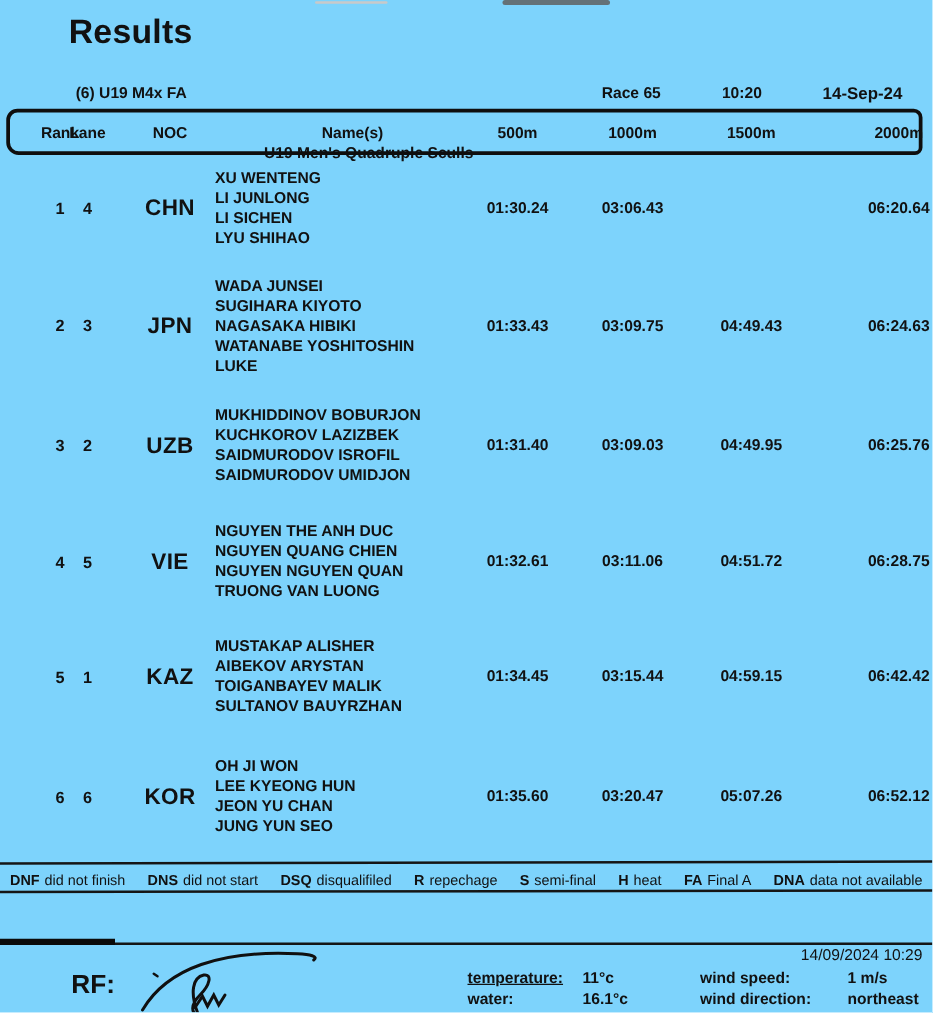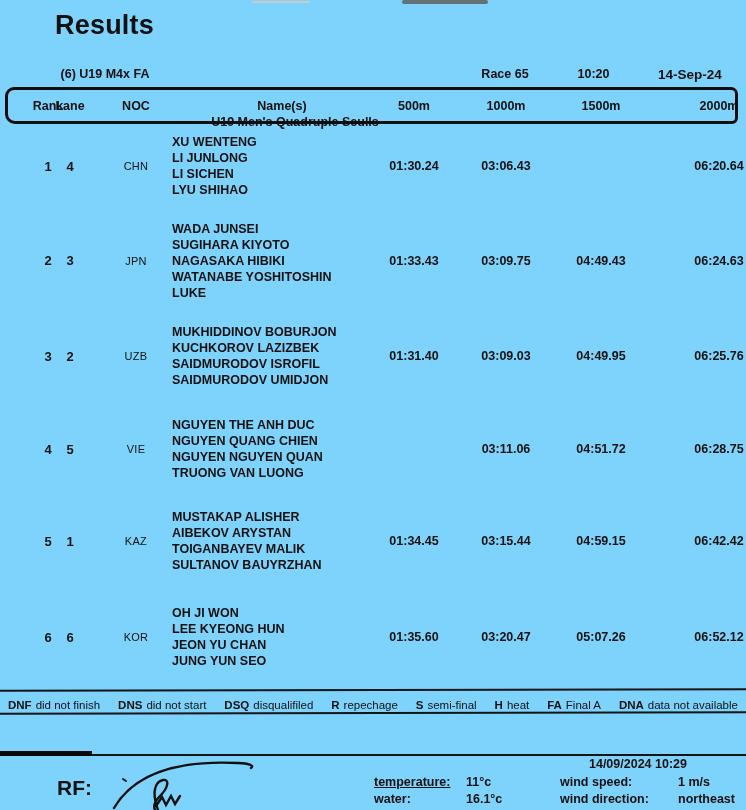--- a/index.html
+++ b/index.html
@@ -47,42 +47,42 @@
   .c-t500  { left:370px; width:88px; }
   .c-t1000 { left:462px; width:88px; }
   .c-t1500 { left:557px; width:88px; }
   .c-t2000 { left:675px; width:88px;text-align:center; }
 
   .header-cells .cell { top:90px; height:31px; font-weight:700; font-size:12.5px; }
 
   .row { position:absolute; left:0; width:746px; }
   .row .cell { top:0; height:100%; }
   .row .c-rank, .row .c-lane { font-size:13px; font-weight:700; }
-  .row .c-noc  { font-size:11px; font-weight:400; letter-spacing:.3px; }
+  .row .c-noc  { font-size:18px; font-weight:700; letter-spacing:.3px; }
   .row .c-t500, .row .c-t1000, .row .c-t1500 { font-size:12.5px; font-weight:600; }
   .row .c-t2000 { font-size:12.5px; font-weight:800; }
   .name-line { font-size:12.5px; line-height:16px; font-weight:600; white-space:nowrap; }
 
   .hline { position:absolute; left:0; width:746px; background:#151515; }
   .line-table-bottom { top:689px; height:2px; transform:rotate(-0.12deg); }
   .line-legend-top   { top:712px; height:2px; transform:rotate(-0.1deg); }
   .line-legend-bottom{ top:754px; height:2px; }
   .bar-bottom-left   { position:absolute; left:0; top:751px; width:92px; height:5px; background:#0a0a0a; }
 
   
   .legend {
     position:absolute; left:8px; top:693px; width:730px; height:24px;
     display:flex; align-items:center; justify-content:space-between;
     font-size:11.5px; white-space:nowrap;
   }
   .legend .code { font-weight:800; margin-right:4px; }
   .legend .lbl  { font-weight:400; }
 
   
-  .timestamp { position:absolute; top:757px; right:8px; width:200px; text-align:center; font-weight:700; font-size:12.5px; }
+  .timestamp { position:absolute; top:757px; right:8px; width:200px; text-align:right; font-weight:400; font-size:12.5px; }
   .rf { position:absolute; left:57px; top:776px; font-size:21px; font-weight:800; }
   .sig { position:absolute; left:100px; top:756px; }
   .cond-label, .cond-value { position:absolute; font-size:12.5px; font-weight:600; white-space:nowrap; }
   .t-label { left:374px; top:775px;text-decoration:underline; }
   .t-value { left:466px; top:775px; }
   .w-label { left:374px; top:792px; }
   .w-value { left:466px; top:792px; }
   .ws-label { left:560px; top:775px; }
   .ws-value { left:678px; top:775px; }
   .wd-label { left:560px; top:792px; }
@@ -167,20 +167,21 @@
       <div class="row" style="top: 407px; height: 84px;">
     <div class="cell c-rank">4</div>
     <div class="cell c-lane">5</div>
     <div class="cell c-noc">VIE</div>
     <div class="cell c-names">
           <div class="name-line">NGUYEN THE ANH DUC</div>
           <div class="name-line">NGUYEN QUANG CHIEN</div>
           <div class="name-line">NGUYEN NGUYEN QUAN</div>
           <div class="name-line">TRUONG VAN LUONG</div>
         </div>
+    <div class="cell c-t500">01:32.61</div>
     <div class="cell c-t1000">03:11.06</div>
     <div class="cell c-t1500">04:51.72</div>
     <div class="cell c-t2000">06:28.75</div>
   </div>
       <div class="row" style="top: 499px; height: 84px;">
     <div class="cell c-rank">5</div>
     <div class="cell c-lane">1</div>
     <div class="cell c-noc">KAZ</div>
     <div class="cell c-names">
           <div class="name-line">MUSTAKAP ALISHER</div>

